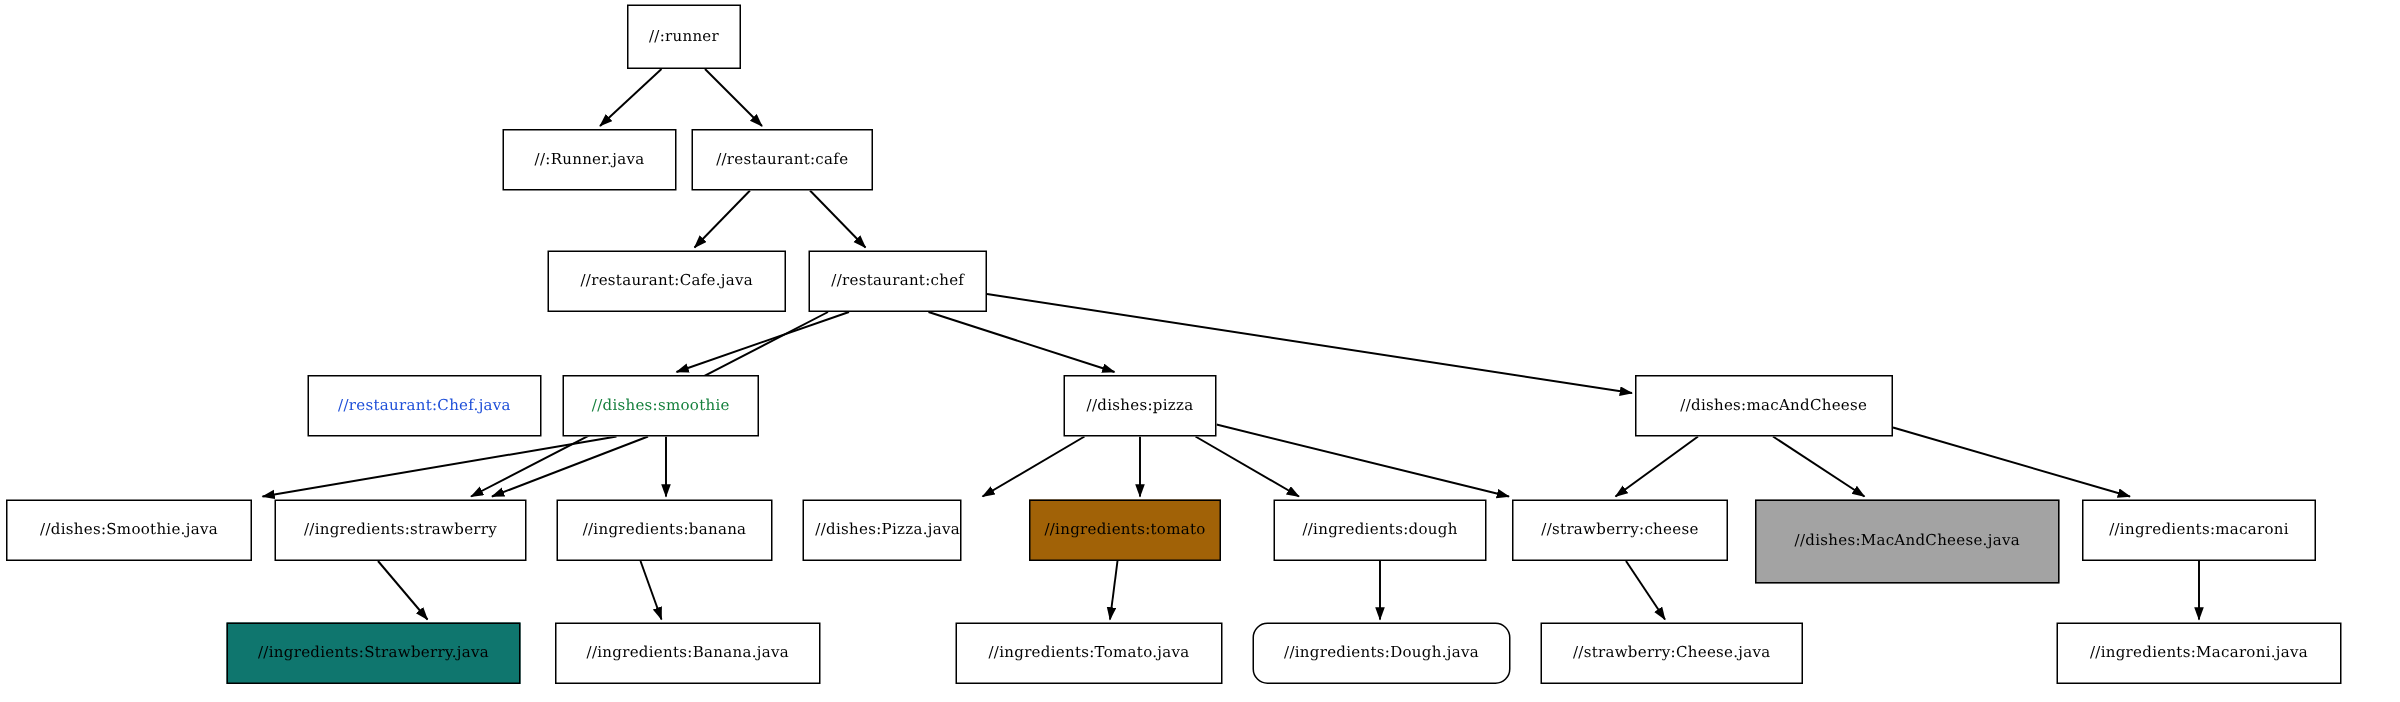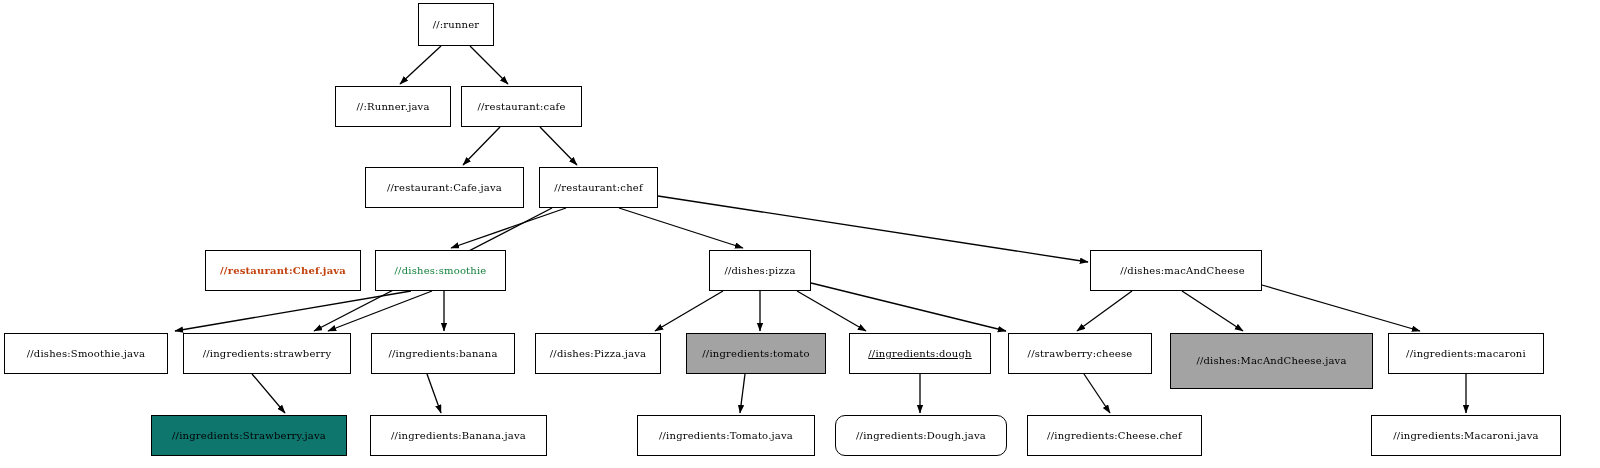--- a/index.html
+++ b/index.html
@@ -87,48 +87,48 @@
       </div>
       <div class="graph-node" style="left: 461px; top: 86px; width: 121px; height: 41px; background: rgb(255, 255, 255); border-color: rgb(0, 0, 0); color: rgb(0, 0, 0);">
         <span>//restaurant:cafe</span>
       </div>
       <div class="graph-node" style="left: 365px; top: 167px; width: 159px; height: 41px; background: rgb(255, 255, 255); border-color: rgb(0, 0, 0); color: rgb(0, 0, 0);">
         <span>//restaurant:Cafe.java</span>
       </div>
       <div class="graph-node" style="left: 539px; top: 167px; width: 119px; height: 41px; background: rgb(255, 255, 255); border-color: rgb(0, 0, 0); color: rgb(0, 0, 0);">
         <span>//restaurant:chef</span>
       </div>
-      <div class="graph-node" style="left: 205px; top: 250px; width: 156px; height: 41px; background: rgb(255, 255, 255); border-color: rgb(0, 0, 0); color: #c2410c; font-weight: bold;">
+      <div class="graph-node" style="left: 205px; top: 250px; width: 156px; height: 41px; background: rgb(255, 255, 255); border-color: rgb(0, 0, 0); color: #1d4ed8;">
         <span>//restaurant:Chef.java</span>
       </div>
       <div class="graph-node" style="left: 375px; top: 250px; width: 131px; height: 41px; background: rgb(255, 255, 255); border-color: rgb(0, 0, 0); color: #15803d;">
         <span>//dishes:smoothie</span>
       </div>
       <div class="graph-node" style="left: 709px; top: 250px; width: 102px; height: 41px; background: rgb(255, 255, 255); border-color: rgb(0, 0, 0); color: rgb(0, 0, 0);">
         <span>//dishes:pizza</span>
       </div>
       <div class="graph-node" style="left: 1090px; top: 250px; width: 172px; height: 41px; background: rgb(255, 255, 255); border-color: rgb(0, 0, 0); color: rgb(0, 0, 0); padding-left: 13px;">
         <span>//dishes:macAndCheese</span>
       </div>
       <div class="graph-node" style="left: 4px; top: 333px; width: 164px; height: 41px; background: rgb(255, 255, 255); border-color: rgb(0, 0, 0); color: rgb(0, 0, 0);">
         <span>//dishes:Smoothie.java</span>
       </div>
       <div class="graph-node" style="left: 183px; top: 333px; width: 168px; height: 41px; background: rgb(255, 255, 255); border-color: rgb(0, 0, 0); color: rgb(0, 0, 0);">
         <span>//ingredients:strawberry</span>
       </div>
       <div class="graph-node" style="left: 371px; top: 333px; width: 144px; height: 41px; background: rgb(255, 255, 255); border-color: rgb(0, 0, 0); color: rgb(0, 0, 0);">
         <span>//ingredients:banana</span>
       </div>
-      <div class="graph-node" style="left: 535px; top: 333px; width: 126px; height: 41px; background: rgb(255, 255, 255); border-color: rgb(0, 0, 0); color: rgb(0, 0, 0);">
+      <div class="graph-node" style="left: 535px; top: 333px; width: 106px; height: 41px; background: rgb(255, 255, 255); border-color: rgb(0, 0, 0); color: rgb(0, 0, 0); justify-content: flex-end;">
         <span>//dishes:Pizza.java</span>
       </div>
-      <div class="graph-node" style="left: 686px; top: 333px; width: 140px; height: 41px; background: #a3a3a3; border-color: rgb(0, 0, 0); color: rgb(0, 0, 0);">
+      <div class="graph-node" style="left: 686px; top: 333px; width: 128px; height: 41px; background: #a16207; border-color: rgb(0, 0, 0); color: rgb(0, 0, 0);">
         <span>//ingredients:tomato</span>
       </div>
-      <div class="graph-node" style="left: 849px; top: 333px; width: 142px; height: 41px; background: rgb(255, 255, 255); border-color: rgb(0, 0, 0); color: rgb(0, 0, 0); text-decoration: underline;">
+      <div class="graph-node" style="left: 849px; top: 333px; width: 142px; height: 41px; background: rgb(255, 255, 255); border-color: rgb(0, 0, 0); color: rgb(0, 0, 0);">
         <span>//ingredients:dough</span>
       </div>
       <div class="graph-node" style="left: 1008px; top: 333px; width: 144px; height: 41px; background: rgb(255, 255, 255); border-color: rgb(0, 0, 0); color: rgb(0, 0, 0);">
         <span>//strawberry:cheese</span>
       </div>
       <div class="graph-node" style="left: 1170px; top: 333px; width: 203px; height: 56px; background: #a3a3a3; border-color: rgb(0, 0, 0); color: rgb(0, 0, 0);">
         <span>//dishes:MacAndCheese.java</span>
       </div>
       <div class="graph-node" style="left: 1388px; top: 333px; width: 156px; height: 41px; background: rgb(255, 255, 255); border-color: rgb(0, 0, 0); color: rgb(0, 0, 0);">
         <span>//ingredients:macaroni</span>
@@ -139,20 +139,20 @@
       <div class="graph-node" style="left: 370px; top: 415px; width: 177px; height: 41px; background: rgb(255, 255, 255); border-color: rgb(0, 0, 0); color: rgb(0, 0, 0);">
         <span>//ingredients:Banana.java</span>
       </div>
       <div class="graph-node" style="left: 637px; top: 415px; width: 178px; height: 41px; background: rgb(255, 255, 255); border-color: rgb(0, 0, 0); color: rgb(0, 0, 0);">
         <span>//ingredients:Tomato.java</span>
       </div>
       <div class="graph-node" style="left: 835px; top: 415px; width: 172px; height: 41px; background: rgb(255, 255, 255); border-color: rgb(0, 0, 0); color: rgb(0, 0, 0); border-radius: 10px;">
         <span>//ingredients:Dough.java</span>
       </div>
       <div class="graph-node" style="left: 1027px; top: 415px; width: 175px; height: 41px; background: rgb(255, 255, 255); border-color: rgb(0, 0, 0); color: rgb(0, 0, 0);">
-        <span>//ingredients:Cheese.chef</span>
+        <span>//strawberry:Cheese.java</span>
       </div>
       <div class="graph-node" style="left: 1371px; top: 415px; width: 190px; height: 41px; background: rgb(255, 255, 255); border-color: rgb(0, 0, 0); color: rgb(0, 0, 0);">
         <span>//ingredients:Macaroni.java</span>
       </div>
     </div>
 
 </div>
 
 </body></html>

